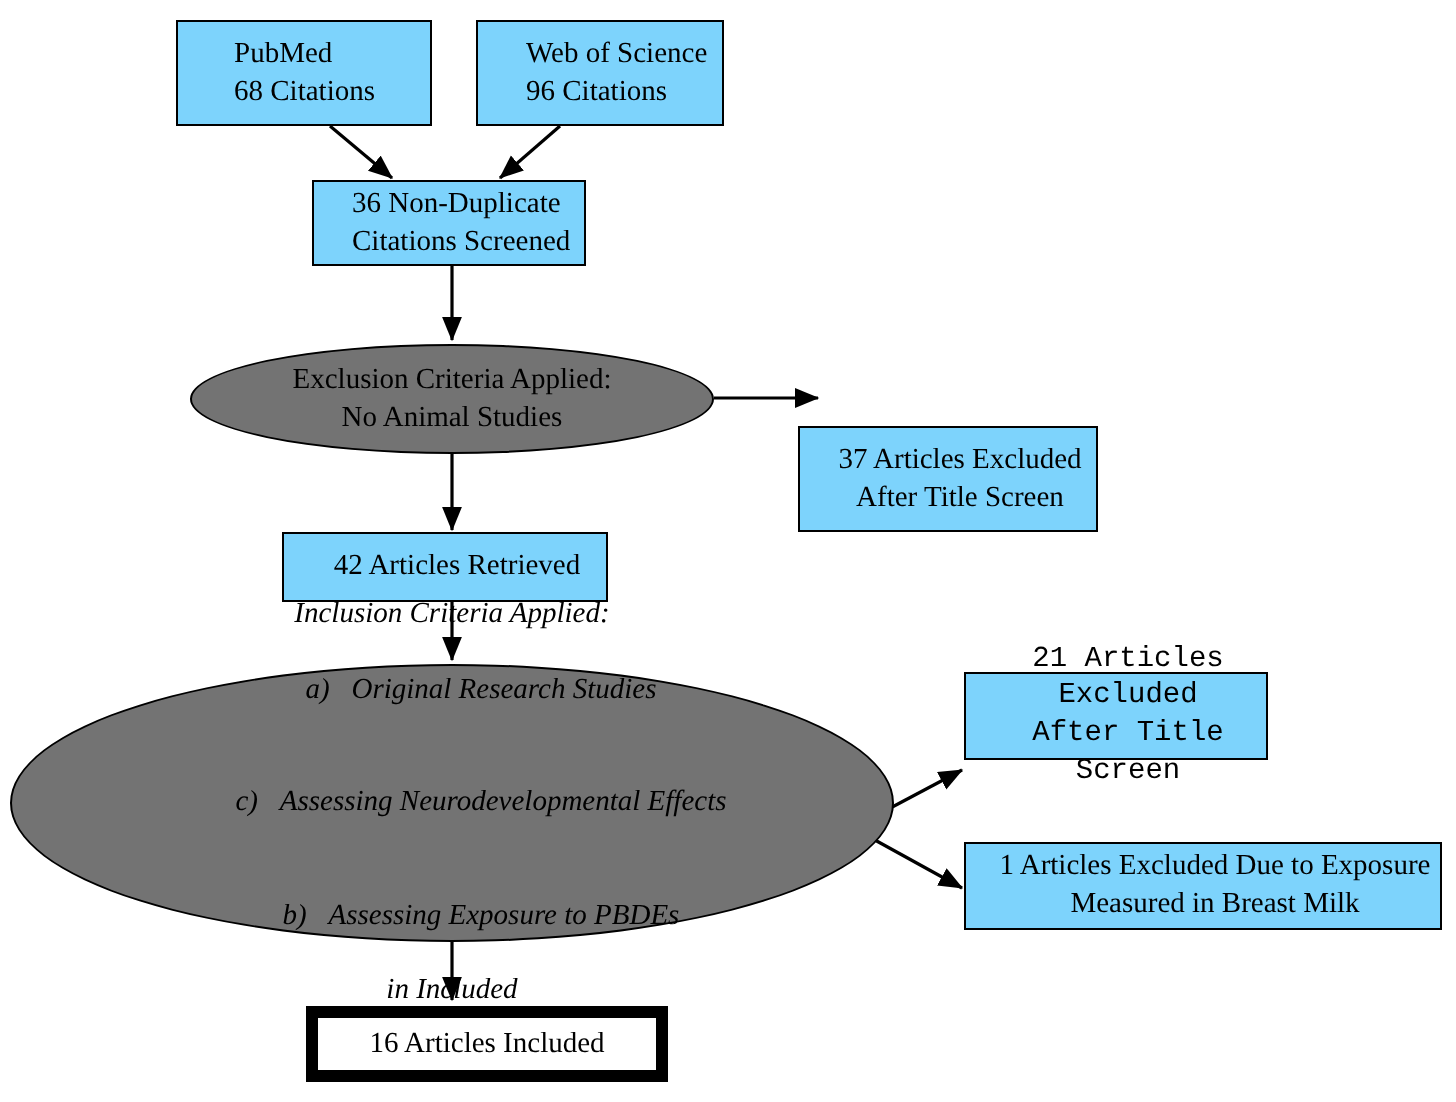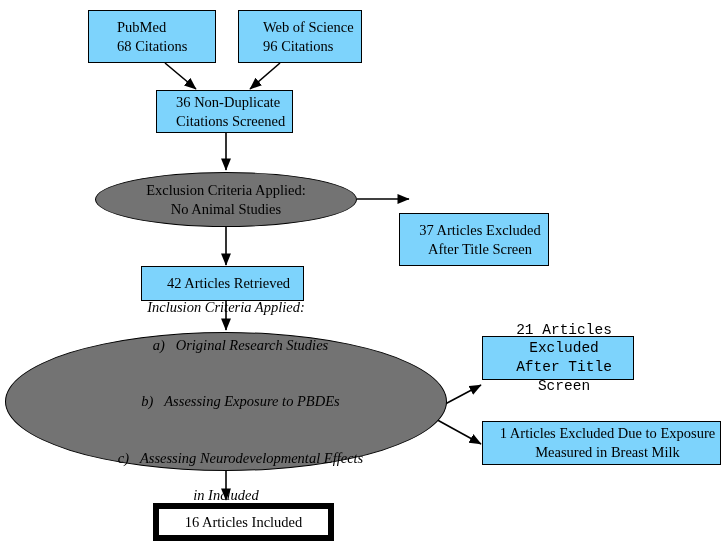--- a/index.html
+++ b/index.html
@@ -125,24 +125,24 @@
     <span class="txt" style="font-size:14.5px;text-align:center;">42 Articles Retrieved</span>
   </div>
 
   <div class="node ellipse" style="left:5px; top:332px; width:442px; height:139px;">
     <span class="crit-block" style="font-size:14.5px;font-style:italic;">
       <span class="crit-row">Inclusion Criteria Applied:</span>
       <span class="crit-row">
         <span>a)</span><span>&nbsp;&nbsp;&nbsp;</span><span>Original Research Studies</span>
       </span>
       <span class="crit-row">
-        <span>b)</span><span>&nbsp;&nbsp;&nbsp;</span><span>Assessing Exposure to PBDEs</span>
+        <span>c)</span><span>&nbsp;&nbsp;&nbsp;</span><span>Assessing Neurodevelopmental Effects</span>
       </span>
       <span class="crit-row">
-        <span>c)</span><span>&nbsp;&nbsp;&nbsp;</span><span>Assessing Neurodevelopmental Effects</span>
+        <span>b)</span><span>&nbsp;&nbsp;&nbsp;</span><span>Assessing Exposure to PBDEs</span>
       </span>
       <span class="crit-row">in Included</span>
     </span>
   </div>
 
   <div class="node box" style="left:482px; top:336px; width:152px; height:44px;font-family:Liberation Mono, monospace;">
     <span class="txt" style="font-size:14.5px;">21 Articles Excluded
 After Title Screen</span>
   </div>
 

